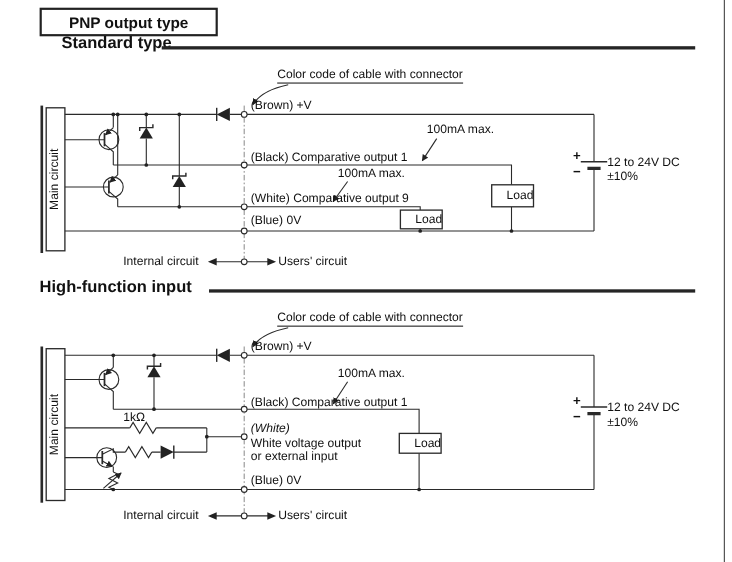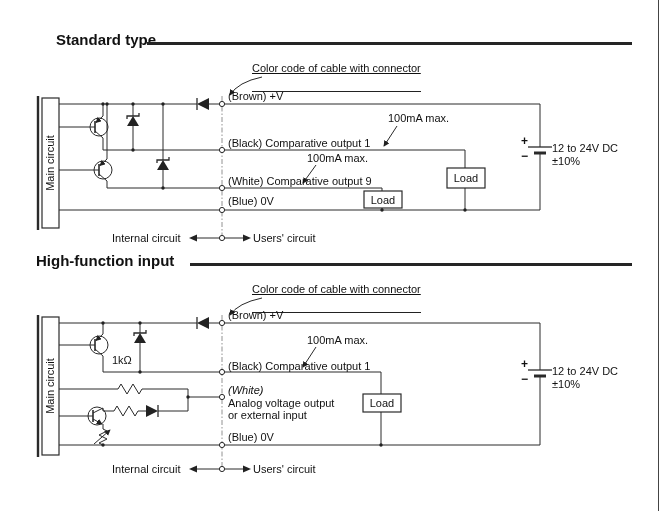--- a/index.html
+++ b/index.html
@@ -1,25 +1,25 @@
 <!DOCTYPE html>
 <html><head>
 <meta charset="utf-8">
 <style>
   html,body{margin:0;padding:0;background:#fff;}
   .canvas{position:relative;width:665px;height:511px;background:#ffffff;
           font-family:"Liberation Sans",sans-serif;color:#111;overflow:hidden;}
   .t{position:absolute;font-size:11px;line-height:12px;white-space:nowrap;color:#111;}
-  .underl{border-bottom:1px solid #222;padding-bottom:17px;text-decoration:underline;}
+  .underl{border-bottom:1px solid #222;padding-bottom:1px;}
   .hd{position:absolute;font-size:15px;font-weight:bold;line-height:16px;white-space:nowrap;}
   .rule{position:absolute;height:3px;background:#252525;}
   .titlebox{position:absolute;left:36px;top:7px;width:158px;height:22px;border:2px solid #222;
             font-size:14px;font-weight:bold;text-align:center;line-height:22px;}
   .rot{position:absolute;transform:rotate(-90deg);text-align:center;font-size:11px;line-height:14px;}
-  .ldtx{position:absolute;font-size:11px;line-height:12px;text-align:center;}
+  .ldtx{position:absolute;font-size:11px;line-height:12px;text-align:right;}
   .plusminus{position:absolute;font-size:12px;line-height:12px;font-weight:bold;}
   svg{position:absolute;left:0;top:0;}
   .pageborder{position:absolute;left:658px;top:0;width:1px;height:511px;background:#444;}
 </style>
 </head>
 <body>
 
 <div class="canvas">
 
   <svg width="665" height="511" viewBox="0 0 665 511">
@@ -207,20 +207,21 @@
 
       <g>
         <line x1="195" y1="469" x2="249" y2="469"></line>
         <polygon points="189,469 197,465.6 197,472.4" fill="#222" stroke="none"></polygon>
         <polygon points="251,469 243,465.6 243,472.4" fill="#222" stroke="none"></polygon>
         <circle cx="222" cy="469" r="2.6" fill="#fff"></circle>
       </g>
     </g>
   </svg>
 
+  <div class="titlebox">PNP output type</div>
 
   <div>
     <div class="hd" style="left:36px;top:32px;margin-left:20px;">Standard type</div>
     <div class="rule" style="left:147px;top:42px;width:485px;"></div>
 
     <div class="t underl" style="left:252px;top:62px;">Color code of cable with connector</div>
 
     <div class="t" style="left:228px;top:90px;">(Brown) +V</div>
     <div class="t" style="left:388px;top:112px;">100mA max.</div>
     <div class="t" style="left:228px;top:137px;">(Black) Comparative output 1</div>
@@ -244,23 +245,23 @@
 
   <div>
     <div class="hd" style="left:36px;top:253px;">High-function input</div>
     <div class="rule" style="left:190px;top:263px;width:442px;"></div>
 
     <div class="t underl" style="left:252px;top:283px;">Color code of cable with connector</div>
 
     <div class="t" style="left:228px;top:309px;">(Brown) +V</div>
     <div class="t" style="left:307px;top:334px;">100mA max.</div>
     <div class="t" style="left:228px;top:360px;">(Black) Comparative output 1</div>
-    <div class="t" style="left:112px;top:354px;">1kΩ</div>
+    <div class="t" style="left:112px;top:374px;">1kΩ</div>
     <div class="t" style="left:228px;top:384px;font-style:italic;">(White)</div>
-    <div class="t" style="left:228px;top:397px;">Analog voltage output</div>
+    <div class="t" style="left:228px;top:397px;">White voltage output</div>
     <div class="t" style="left:228px;top:409px;text-align:right;">or external input</div>
     <div class="t" style="left:228px;top:431px;">(Blue) 0V</div>
 
     <div class="rot" style="left:-19px;top:379px;width:138px;">Main circuit</div>
 
     <div class="ldtx" style="left:363px;top:397px;width:38px;">Load</div>
 
     <div class="plusminus" style="left:521px;top:358px;">+</div>
     <div class="plusminus" style="left:521px;top:373px;">−</div>
     <div class="t" style="left:552px;top:365px;">12 to 24V DC</div>

